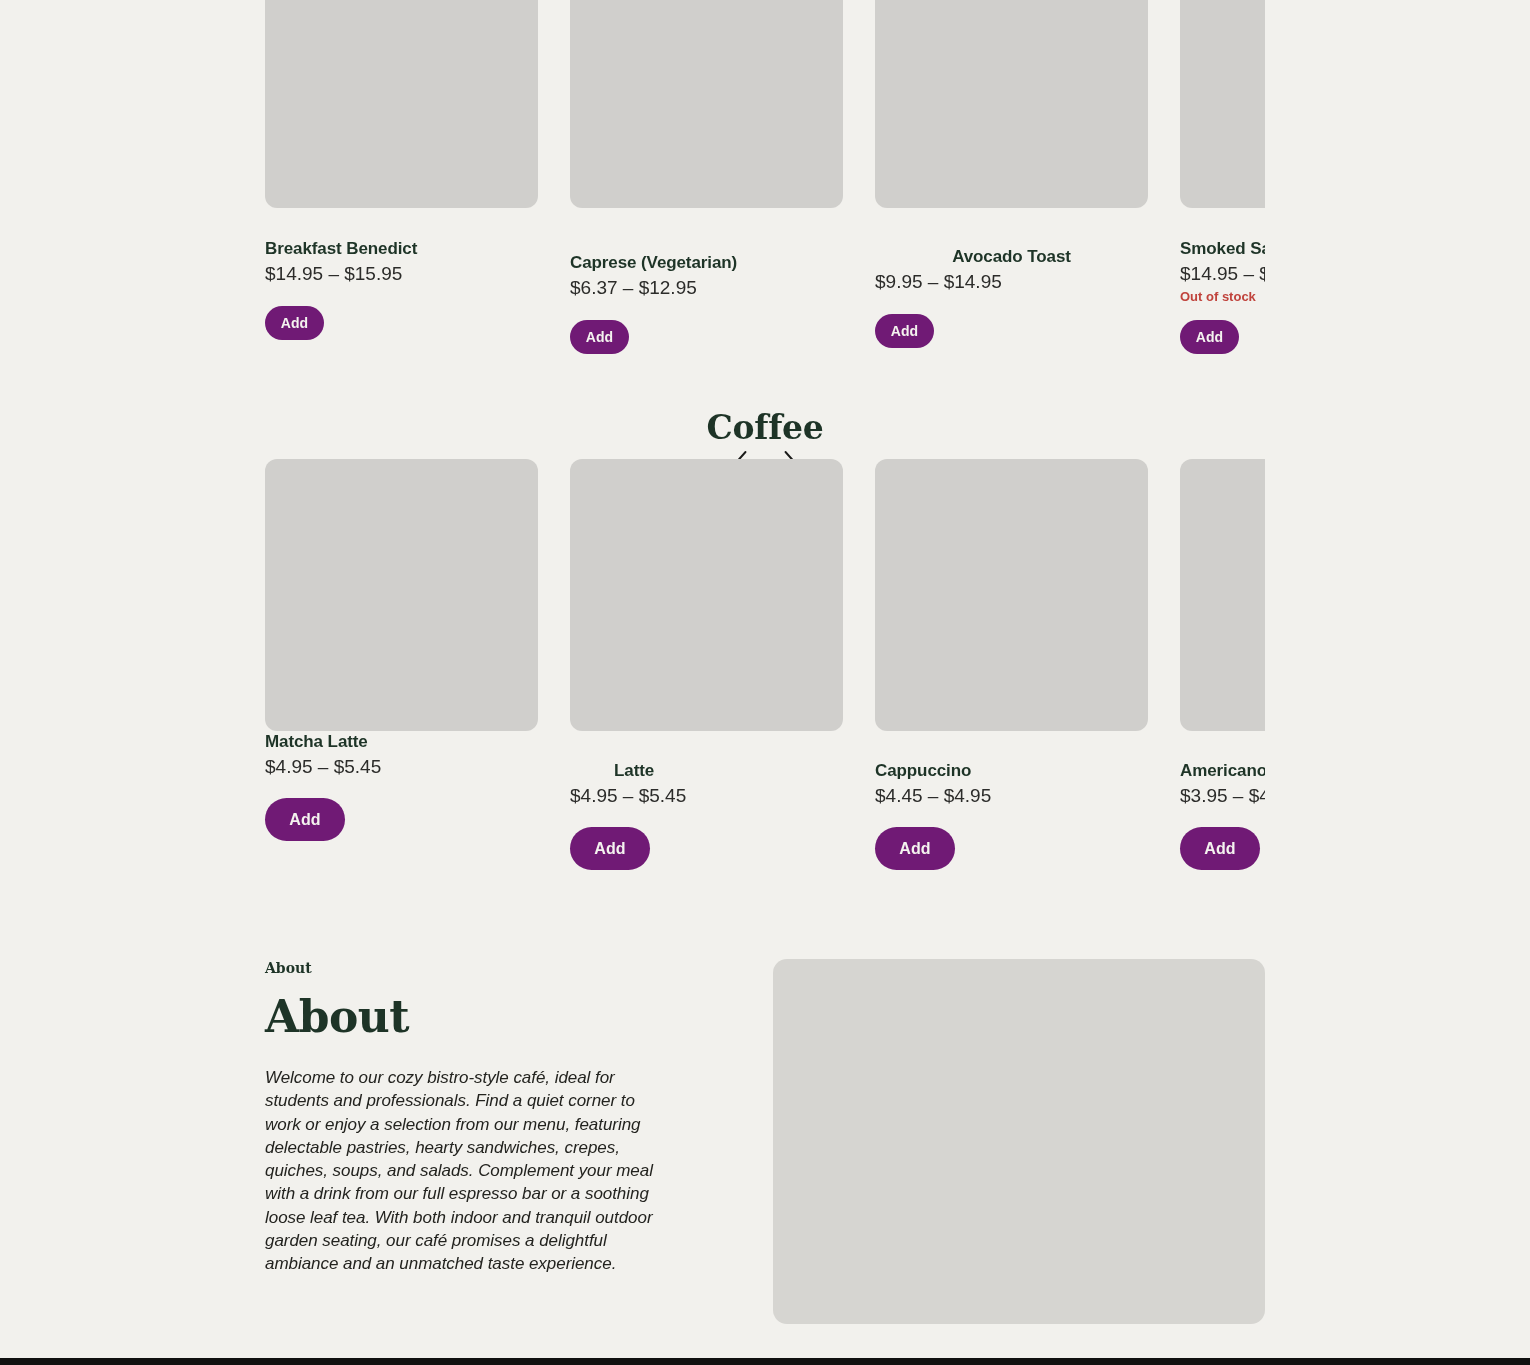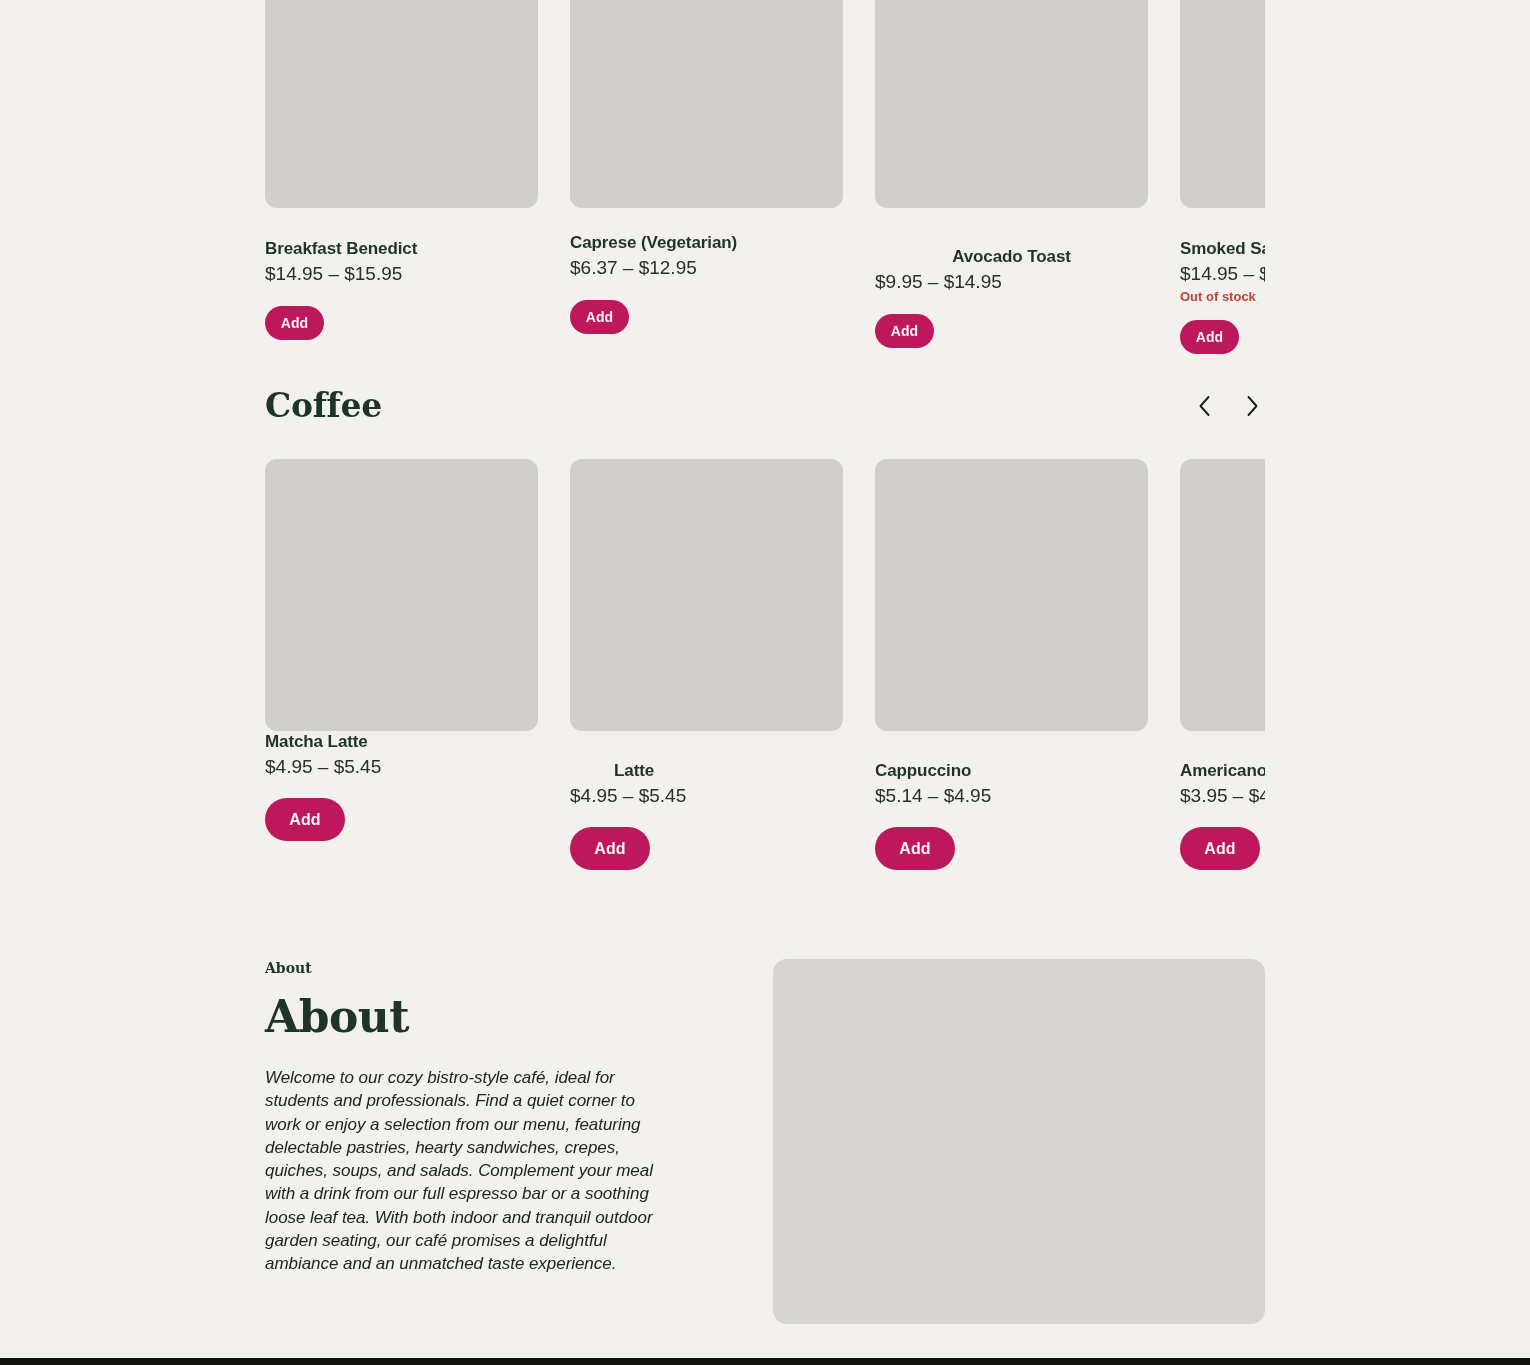--- a/index.html
+++ b/index.html
@@ -91,21 +91,21 @@
     color: #c0433c;
     line-height: 18px;
     margin-top: 3px;
     white-space: nowrap;
   }
 
   .add-button {
     display: inline-flex;
     align-items: center;
     justify-content: center;
-    background: #be185d;
+    background: #701a75;
     color: #f4f3ef;
     border: none;
     border-radius: 999px;
     font-family: "Liberation Sans", sans-serif;
     font-size: 15px;
     font-weight: 700;
     letter-spacing: 0.1px;
     cursor: pointer;
   }
 
@@ -208,21 +208,21 @@
 
       <div class="card" style="left:0px; top:0px;">
         <div class="card-image" style="height:418px;"></div>
         <div class="card-title" style="margin-top:30px;">Breakfast Benedict</div>
         <div class="card-price">$14.95 – $15.95</div>
         <button class="add-button sm" style="margin-top:21px;">Add</button>
       </div>
 
       <div class="card" style="left:305px; top:0px;">
         <div class="card-image" style="height:418px;"></div>
-        <div class="card-title" style="margin-top:24px;">Caprese (Vegetarian)</div>
+        <div class="card-title" style="margin-top:44px;">Caprese (Vegetarian)</div>
         <div class="card-price">$6.37 – $12.95</div>
         <button class="add-button sm" style="margin-top:21px;">Add</button>
       </div>
 
       <div class="card" style="left:610px; top:0px;">
         <div class="card-image" style="height:418px;"></div>
         <div class="card-title" style="margin-top:38px;text-align:center;">Avocado Toast</div>
         <div class="card-price">$9.95 – $14.95</div>
         <button class="add-button sm" style="margin-top:21px;">Add</button>
       </div>
@@ -230,21 +230,21 @@
       <div class="card" style="left:915px; top:0px;">
         <div class="card-image" style="height:418px;"></div>
         <div class="card-title" style="margin-top:30px;">Smoked Salmon</div>
         <div class="card-price">$14.95 – $15.95</div>
         <div class="stock-note">Out of stock</div>
         <button class="add-button sm" style="margin-top:14px;">Add</button>
       </div>
 
     </div>
 
-    <div class="section-header" style="top:386px;">
+    <div class="section-header" style="top:408px;flex-direction:column;">
       <div class="section-title">Coffee</div>
       <div class="carousel-nav">
         <button class="nav-arrow">
           <span>
             <svg width="15" height="22" viewBox="0 0 15 22" fill="none" xmlns="http://www.w3.org/2000/svg">
               <path d="M11.5 2 L3.5 11 L11.5 20" stroke="#1b1b19" stroke-width="1.9" stroke-linecap="round" stroke-linejoin="round"></path>
             </svg>
           </span>
         </button>
         <button class="nav-arrow">
@@ -269,21 +269,21 @@
       <div class="card" style="left:305px; top:0px;">
         <div class="card-image" style="height:272px;"></div>
         <div class="card-title" style="margin-top:29px;margin-left:44px;">Latte</div>
         <div class="card-price">$4.95 – $5.45</div>
         <button class="add-button lg" style="margin-top:20px;">Add</button>
       </div>
 
       <div class="card" style="left:610px; top:0px;">
         <div class="card-image" style="height:272px;"></div>
         <div class="card-title" style="margin-top:29px;">Cappuccino</div>
-        <div class="card-price">$5.14 – $4.95</div>
+        <div class="card-price">$4.45 – $4.95</div>
         <button class="add-button lg" style="margin-top:20px;">Add</button>
       </div>
 
       <div class="card" style="left:915px; top:0px;">
         <div class="card-image" style="height:272px;"></div>
         <div class="card-title" style="margin-top:29px;">Americano</div>
         <div class="card-price">$3.95 – $4.45</div>
         <button class="add-button lg" style="margin-top:20px;">Add</button>
       </div>
 

